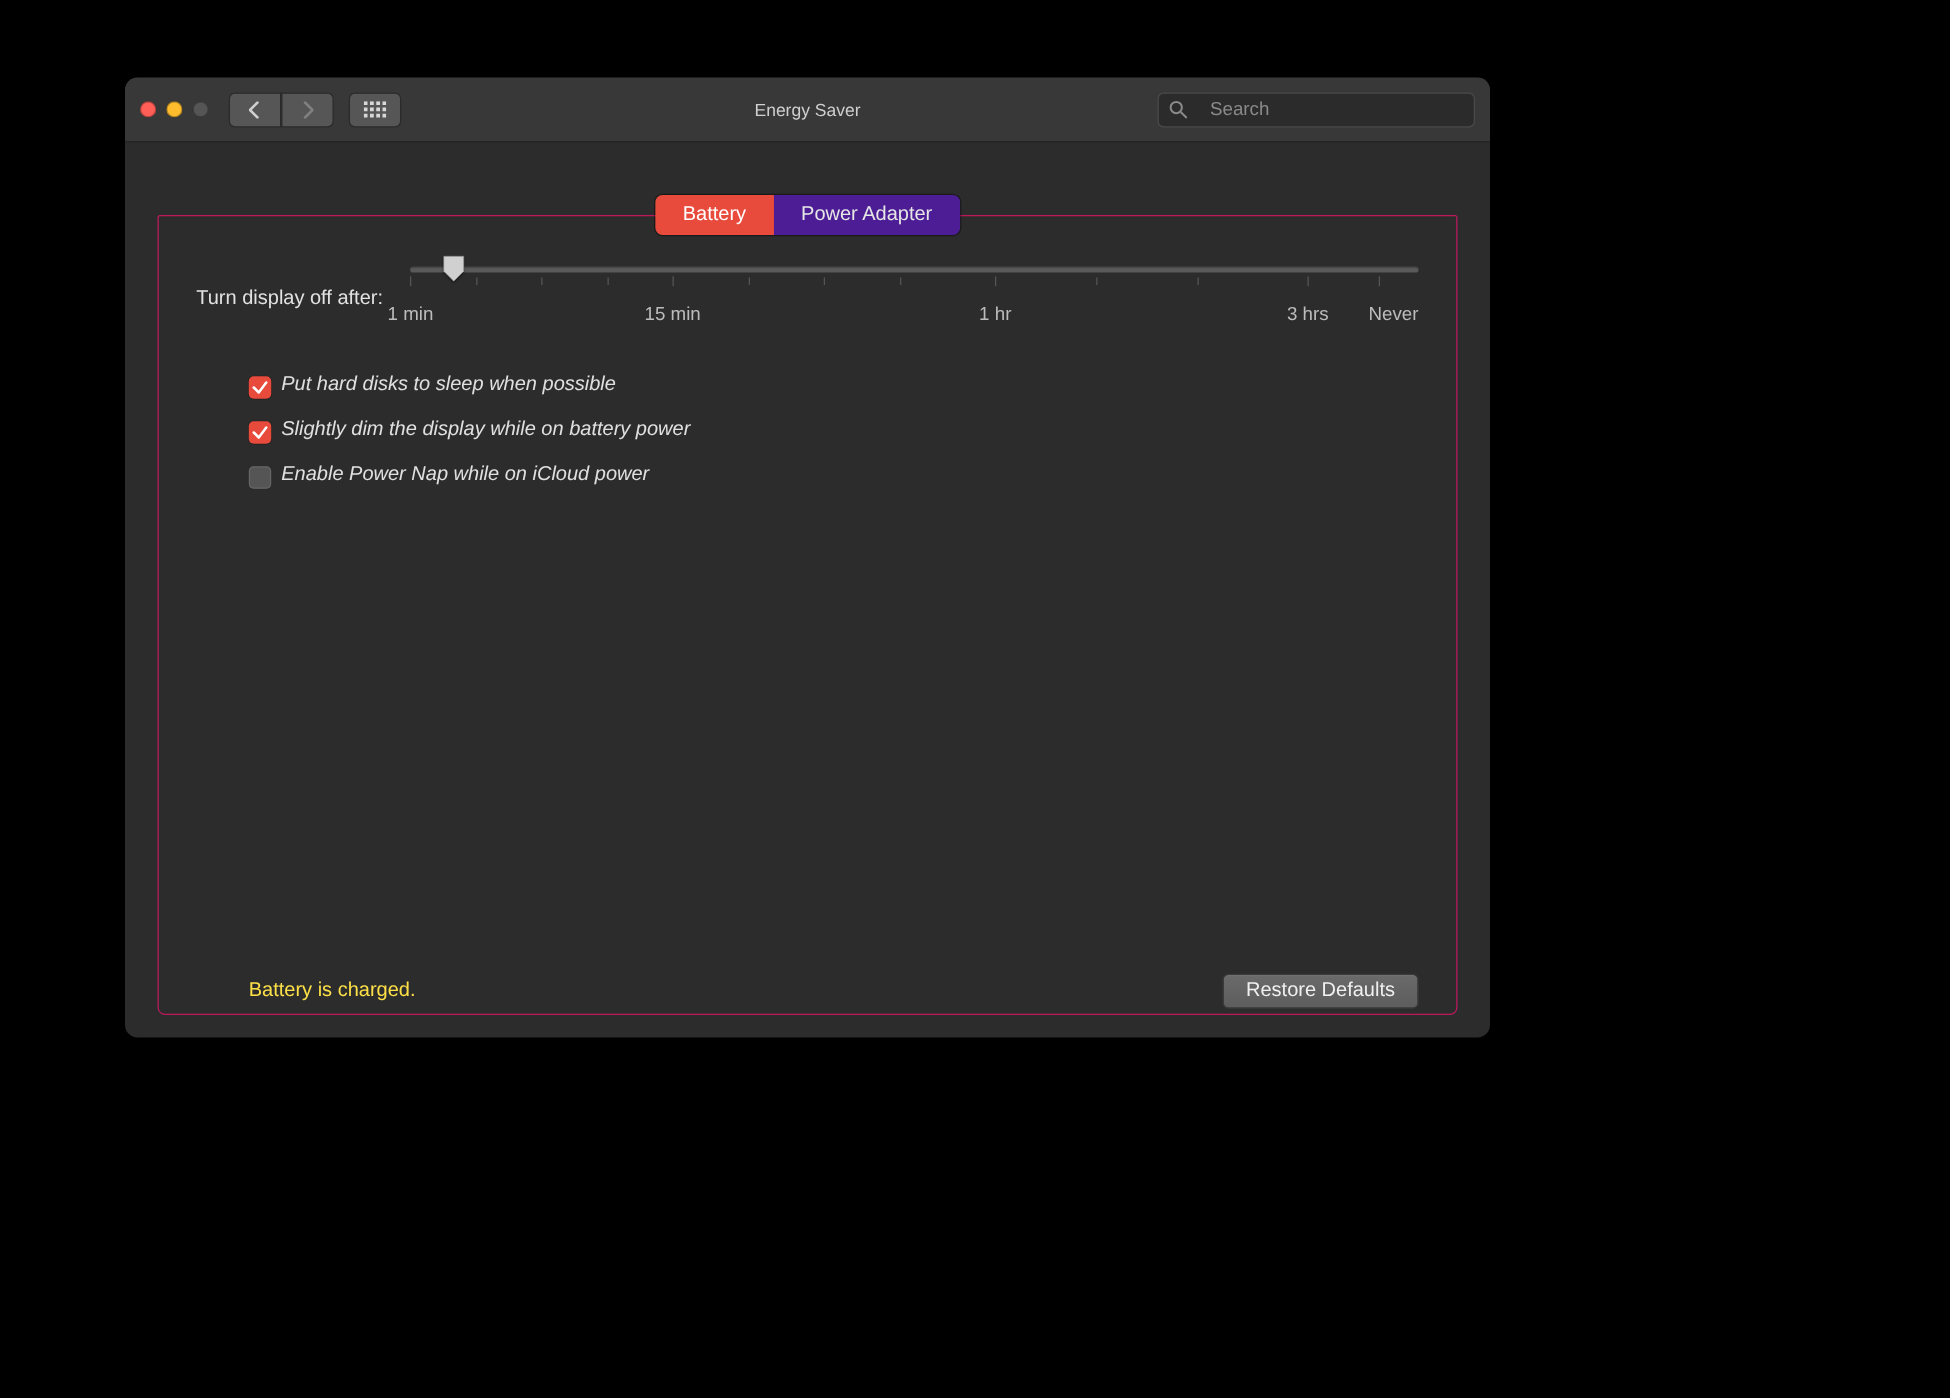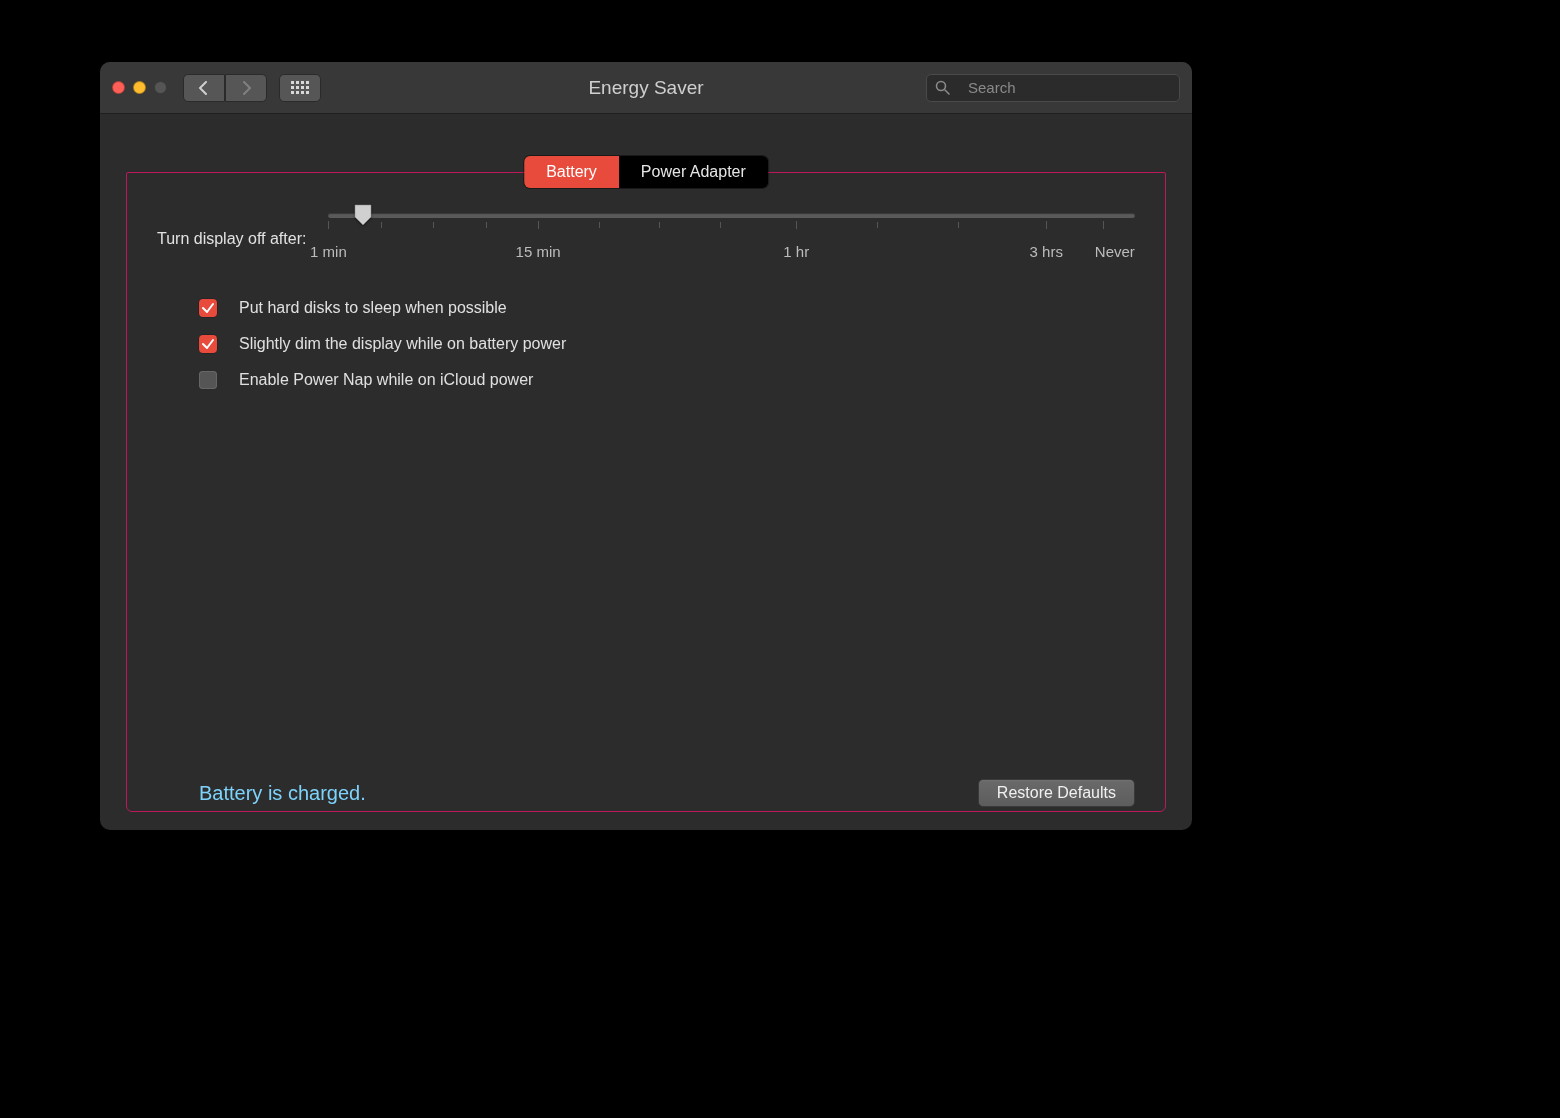--- a/index.html
+++ b/index.html
@@ -52,21 +52,21 @@
   }
   .segbtn:first-child { border-radius: 5px 0 0 5px; }
   .segbtn:last-child  { border-radius: 0 5px 5px 0; }
   .segbtn.disabled svg { opacity: 0.35; }
   .segbtn.solo { border-radius: 5px; }
   .grid-btn { margin-right: 10px; }
   .title {
     position: absolute;
     left: 0; right: 0;
     text-align: center;
-    font-size: 19px;
+    font-size: 14px;
     font-weight: 500;
     color: #cfcfcf;
     pointer-events: none;
   }
   .search-wrap {
     margin-left: auto;
     width: 254px; height: 28px;
     background: #2b2b2b;
     border: 1px solid #4a4a4a;
     border-radius: 5px;
@@ -116,21 +116,21 @@
     font-size: 16px;
   }
   .tab {
     height: 32px;
     padding: 0 22px;
     display: flex; align-items: center; justify-content: center;
     cursor: pointer;
     color: #e6e6e6;
   }
   .tab.active { background: #e84b3c; color: #fff; }
-  .tab.inactive { background: #000000; }
+  .tab.inactive { background: #4c1d95; }
 
   
   .slider-row { display: flex; align-items: center; margin-top: 10px; }
   .slider-label { font-size: 16px; color: #e2e2e2; white-space: nowrap; margin-right: 22px; margin-top:-6px;}
   .slider-area { flex: 1; position: relative; height: 62px; }
   .slider-track {
     position: absolute; top: 2px; left: 0; right: 0;
     height: 5px; background: #5a5a5a; border-radius: 3px;
     box-shadow: inset 0 1px 1px rgba(0,0,0,0.4);
   }
@@ -142,40 +142,40 @@
   .slider-thumb {
     position: absolute; top: -8px; width: 20px; height: 24px;
     left: 24px;
   }
   .slider-thumb svg { filter: drop-shadow(0 1px 1px rgba(0,0,0,0.5)); }
   .tick-labels { position: absolute; top: 32px; left: 0; right: 0; font-size: 15px; color: #bcbcbc; }
   .tick-label { position: absolute; transform: translateX(-50%); white-space: nowrap; }
 
   
   .checklist { margin-top: 24px; padding-left: 42px; }
-  .check-row { display: flex; align-items: flex-start; gap: 22px; margin-bottom: 14px; }
+  .check-row { display: flex; align-items: flex-end; gap: 8px; margin-bottom: 14px; font-style: italic; }
   .checkbox {
     width: 18px; height: 18px; border-radius: 4px;
     flex: none; position: relative;
     margin-top: 2px;
   }
   .checkbox.checked { background: #e84b3c; box-shadow: 0 0 0 0.5px rgba(0,0,0,0.3);}
   .checkbox.unchecked { background: #555; box-shadow: inset 0 0 0 1px #666; }
   .checkbox.checked svg { position: absolute; top: 2px; left: 2px; }
   .check-text { font-size: 16px; color: #e0e0e0; line-height: 22px; }
   .check-help { font-size: 15px; color: #cfcfcf; margin-left: 28px; margin-top: -8px; margin-bottom: 14px; padding-left: 42px; }
 
   
   .panel-bottom {
     margin-top: auto;
     display: flex;
     align-items: center;
     padding-left: 42px;
   }
-  .status-text { font-size: 20px; color: #7dd3fc; }
+  .status-text { font-size: 16px; color: #fde047; }
   .btn {
     background: linear-gradient(#6a6a6a, #5d5d5d);
     border: 0.5px solid #3a3a3a;
     border-radius: 5px;
     color: #f0f0f0;
     font-size: 16px;
     height: 28px;
     padding: 0 18px;
     display: inline-flex; align-items: center; justify-content: center;
     cursor: pointer;

